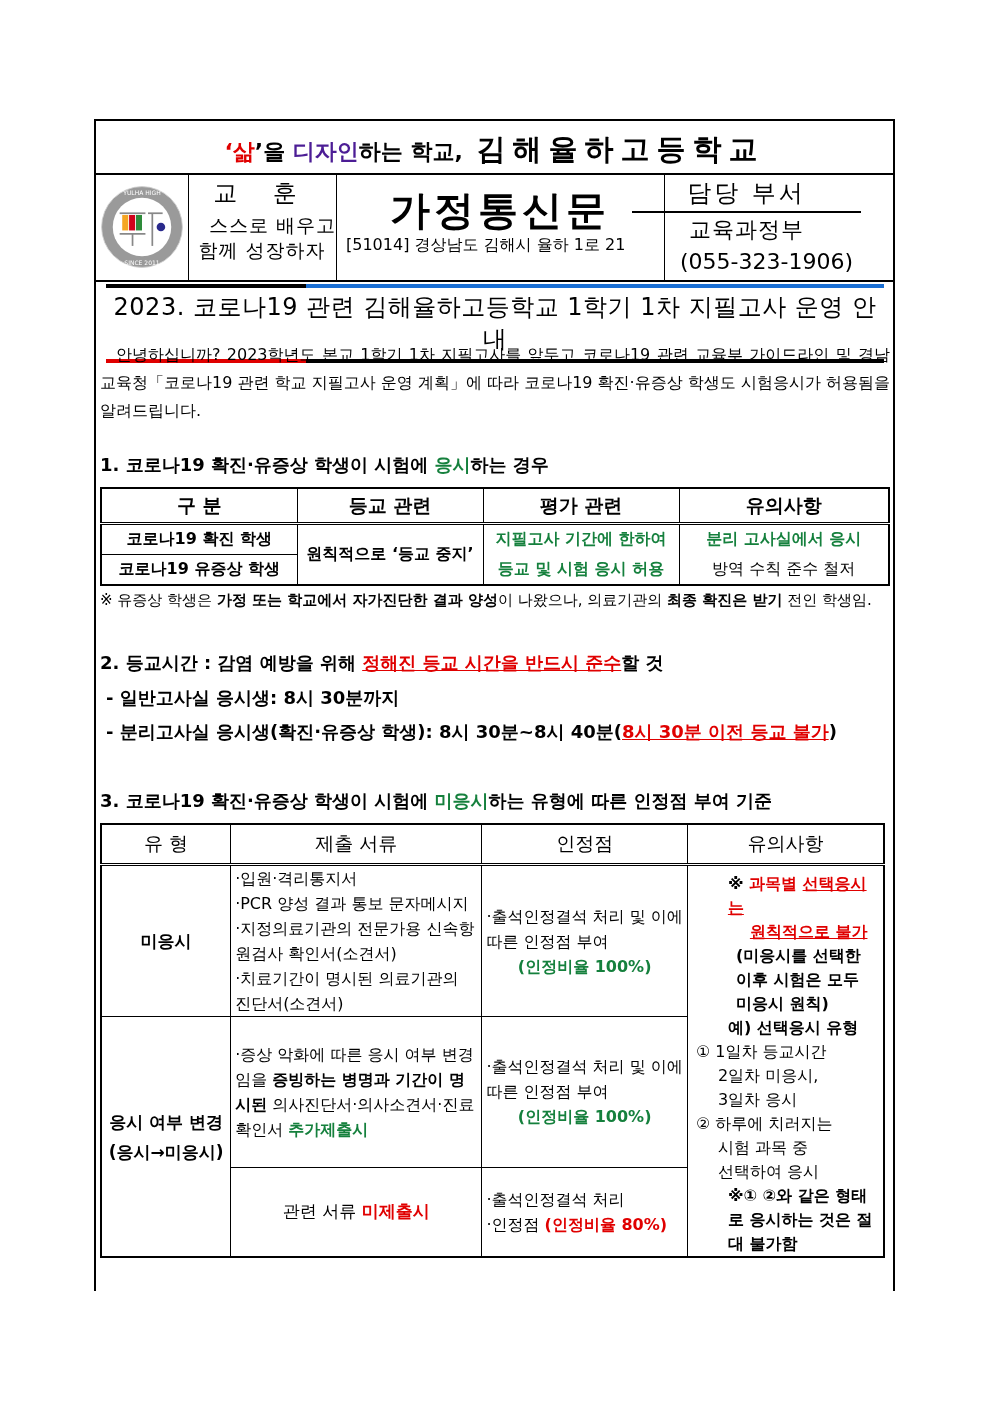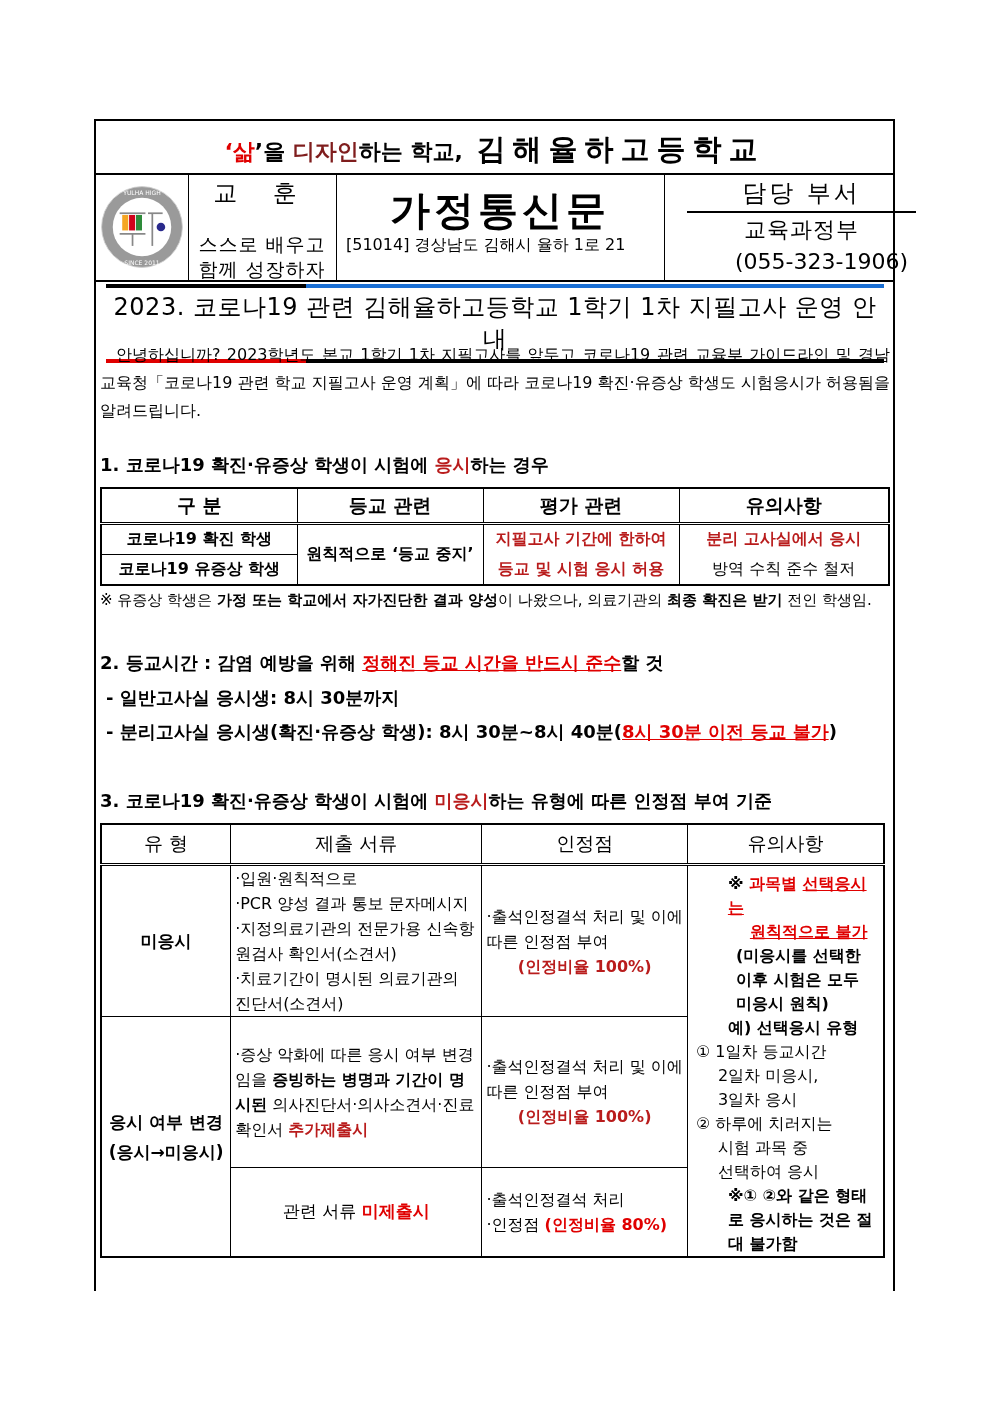--- a/index.html
+++ b/index.html
@@ -1,41 +1,41 @@
 <!DOCTYPE html>
 <html><head>
 <meta charset="utf-8">
 <style>
   html, body { margin: 0; padding: 0; background: #ffffff; }
   body { width: 992px; height: 1403px; position: relative; font-family: "DejaVu Sans", "Liberation Sans", sans-serif; color: #000; }
   .frame { position: absolute; left: 94px; top: 119px; width: 801px; height: 1172px; border-left: 2px solid #000; border-right: 2px solid #000; border-top: 2px solid #000; box-sizing: border-box; }
   .hdr-row1 { position: absolute; left: 0; top: 0; width: 797px; height: 52px; border-bottom: 2px solid #000; text-align: center; }
   .motto { position: absolute; left: 0; right: 0; top: 9px; font-size: 22px; font-weight: bold; letter-spacing: 0px; }
   .motto .red { color: #e00000; }
-  .motto .blue { color: #7f1d1d; }
+  .motto .blue { color: #4c1d95; }
   .motto .school { font-size: 29px; letter-spacing: 7px; margin-left: 6px; }
   .hdr-row2 { position: absolute; left: 0; top: 54px; width: 797px; height: 105px; border-bottom: 2px solid #000; }
   .logo-cell { position: absolute; left: 0; top: 0; width: 92px; height: 105px; border-right: 1px solid #000; }
   .motto-cell { position: absolute; left: 92px; top: 0; width: 148px; height: 105px; border-right: 1px solid #000; text-align: center; }
   .motto-cell .label { font-size: 24px; letter-spacing: 14px; margin-top: 2px; font-family: "DejaVu Serif", serif; }
   .motto-cell .line { font-size: 19px; letter-spacing: 1px; line-height: 25px; }
   .title-cell { position: absolute; left: 240px; top: 0; width: 328px; height: 105px; border-right: 1px solid #000; text-align: center; }
   .title-cell .big { font-size: 40px; font-weight: bold; letter-spacing: 4px; margin-top: 8px; }
   .title-cell .addr { font-size: 16px; position: absolute; left: 10px; bottom: 24px; }
-  .dept-cell { position: absolute; left: 591px; top: 0; width: 229px; height: 105px; text-align: center; }
+  .dept-cell { position: absolute; left: 536px; top: 0; width: 229px; height: 105px; text-align: center; }
   .dept-cell .dept-label { height: 36px; border-bottom: 2px solid #000; font-size: 24px; letter-spacing: 3px; line-height: 36px; }
   .dept-cell .dept-name { font-size: 22px; letter-spacing: 1px; line-height: 30px; margin-top: 2px; }
   .dept-cell .dept-phone { font-size: 22px; line-height: 34px; padding-left: 40px; }
   .title-bar { position: absolute; left: 10px; top: 163px; width: 778px; }
   .bar { height: 4px; display: flex; }
   .bar span { display: block; height: 4px; }
   .doc-title { font-size: 24px; text-align: center; padding: 3px 0 4px; letter-spacing: 0.5px; }
   .intro { position: absolute; left: 4px; top: 220px; width: 790px; font-size: 16px; line-height: 28px; text-align: justify; }
   .section-title { position: absolute; left: 4px; font-size: 18px; font-weight: bold; }
-  .blue-text { color: #b91c1c; }
+  .blue-text { color: #15803d; }
   .red-text { color: #e00000; }
   .ul { text-decoration: underline; }
   table { border-collapse: collapse; position: absolute; font-size: 17px; }
   td, th { border: 1px solid #000; text-align: center; padding: 0; }
   .t1 { left: 4px; top: 366px; width: 790px; border: 2.5px solid #000; }
   .t1 th { font-size: 19px; font-weight: bold; height: 33px; border-bottom: 3px double #000; }
   .t1 td { height: 29px; font-weight: bold; font-size: 16px; }
   .note { position: absolute; left: 4px; top: 470px; font-size: 15px; }
   .sub-item { position: absolute; left: 10px; font-size: 18px; font-weight: bold; }
   .t3 { left: 4px; top: 702px; width: 785px; border: 2.5px solid #000; }
@@ -72,21 +72,21 @@
         <line x1="24" y1="34" x2="54" y2="34" stroke="#888" stroke-width="2"></line>
         <line x1="24" y1="58" x2="54" y2="58" stroke="#888" stroke-width="2"></line>
         <line x1="39" y1="58" x2="39" y2="72" stroke="#888" stroke-width="2"></line>
         <line x1="57" y1="34" x2="74" y2="34" stroke="#888" stroke-width="2"></line>
         <line x1="62" y1="34" x2="62" y2="72" stroke="#888" stroke-width="2"></line>
         <circle cx="72" cy="50" r="5" fill="#2a2a8c"></circle>
       </svg>
     </div>
     <div class="motto-cell">
       <div class="label">교 훈</div>
-      <div class="line" style="margin-top:23px;">스스로 배우고</div>
+      <div class="line" style="margin-top:4px;text-align:right;">스스로 배우고</div>
       <div class="line">함께 성장하자</div>
     </div>
     <div class="title-cell">
       <div class="big">가정통신문</div>
       <div class="addr">[51014] 경상남도 김해시 율하 1로 21</div>
     </div>
     <div class="dept-cell">
       <div class="dept-label">담당 부서</div>
       <div class="dept-name">교육과정부</div>
       <div class="dept-phone">(055-323-1906)</div>
@@ -167,21 +167,21 @@
     <tbody>
         <tr>
       <th>유 형</th>
       <th>제출 서류</th>
       <th>인정점</th>
       <th>유의사항</th>
     </tr>
     <tr style="height:150px;">
       <td class="type">미응시</td>
       <td class="left">
-        <div>·입원·원칙적으로</div>
+        <div>·입원·격리통지서</div>
         <div>·PCR 양성 결과 통보 문자메시지</div>
         <div>·지정의료기관의 전문가용 신속항원검사 확인서(소견서)</div>
         <div>·치료기간이 명시된 의료기관의 진단서(소견서)</div>
       </td>
       <td class="left">
         <div>·출석인정결석 처리 및 이에 따른 인정점 부여</div>
         <div class="blue-text" style="text-align:center;font-weight:bold;">(인정비율 100%)</div>
       </td>
       <td rowspan="3" class="notes-cell">
         <div class="b">

